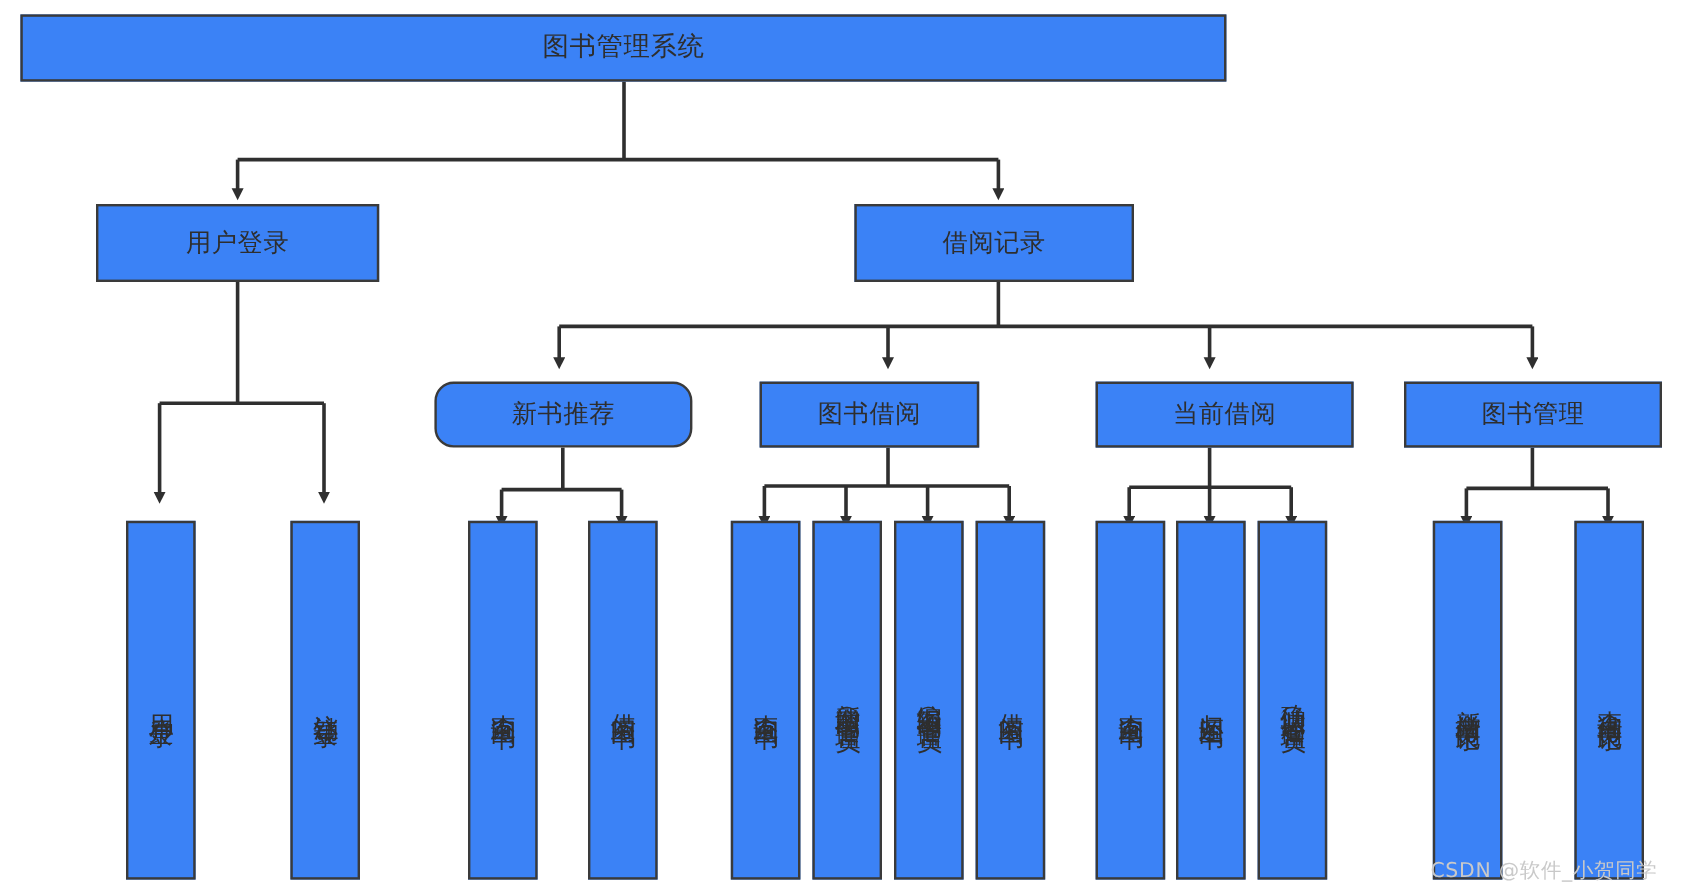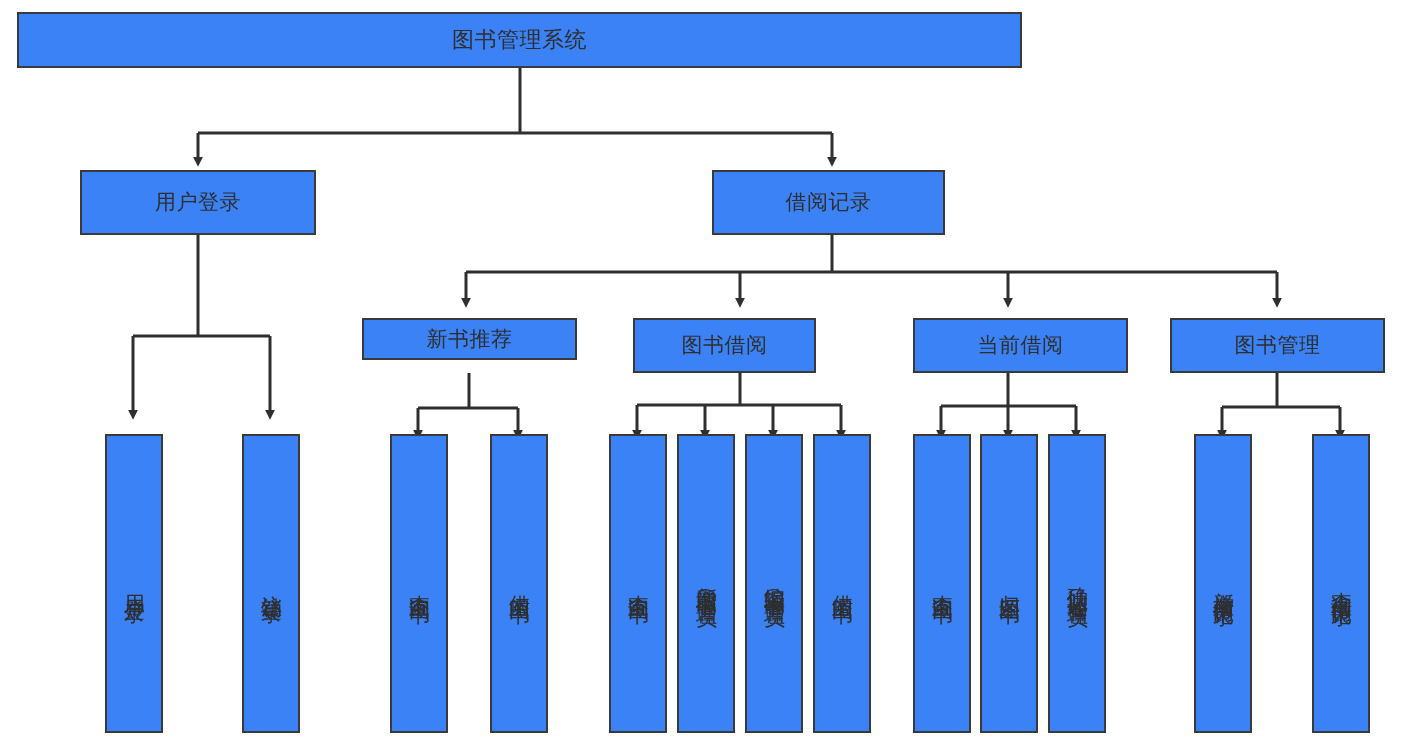--- a/index.html
+++ b/index.html
@@ -121,21 +121,21 @@
     <span class="lbl">图书管理系统</span>
   </div>
 
   <div class="node h-node" style="left:80px;top:170px;width:236px;height:65px;">
     <span class="lbl">用户登录</span>
   </div>
   <div class="node h-node" style="left:712px;top:170px;width:233px;height:65px;">
     <span class="lbl">借阅记录</span>
   </div>
 
-  <div class="node h-node" style="left:362px;top:318px;width:215px;height:42px;">
+  <div class="node h-node" style="left:362px;top:318px;width:215px;height:55px;border-radius:16px;">
     <span class="lbl">新书推荐</span>
   </div>
   <div class="node h-node" style="left:633px;top:318px;width:183px;height:55px;">
     <span class="lbl">图书借阅</span>
   </div>
   <div class="node h-node" style="left:901px;top:318px;width:215px;height:55px;margin-left:12px;">
     <span class="lbl">当前借阅</span>
   </div>
   <div class="node h-node" style="left:1170px;top:318px;width:215px;height:55px;">
     <span class="lbl">图书管理</span>
@@ -178,14 +178,15 @@
     <span class="lbl">确认归还（管理员）</span>
   </div>
 
   <div class="node v-node" style="left:1194px;top:434px;width:58px;height:299px;">
     <span class="lbl">新增借阅记录</span>
   </div>
   <div class="node v-node" style="left:1312px;top:434px;width:58px;height:299px;">
     <span class="lbl">查询借阅记录</span>
   </div>
 
+  <div class="watermark" style="left:1192px;top:714px;">CSDN @软件_小贺同学</div>
 
 </div>
 
 </body></html>

